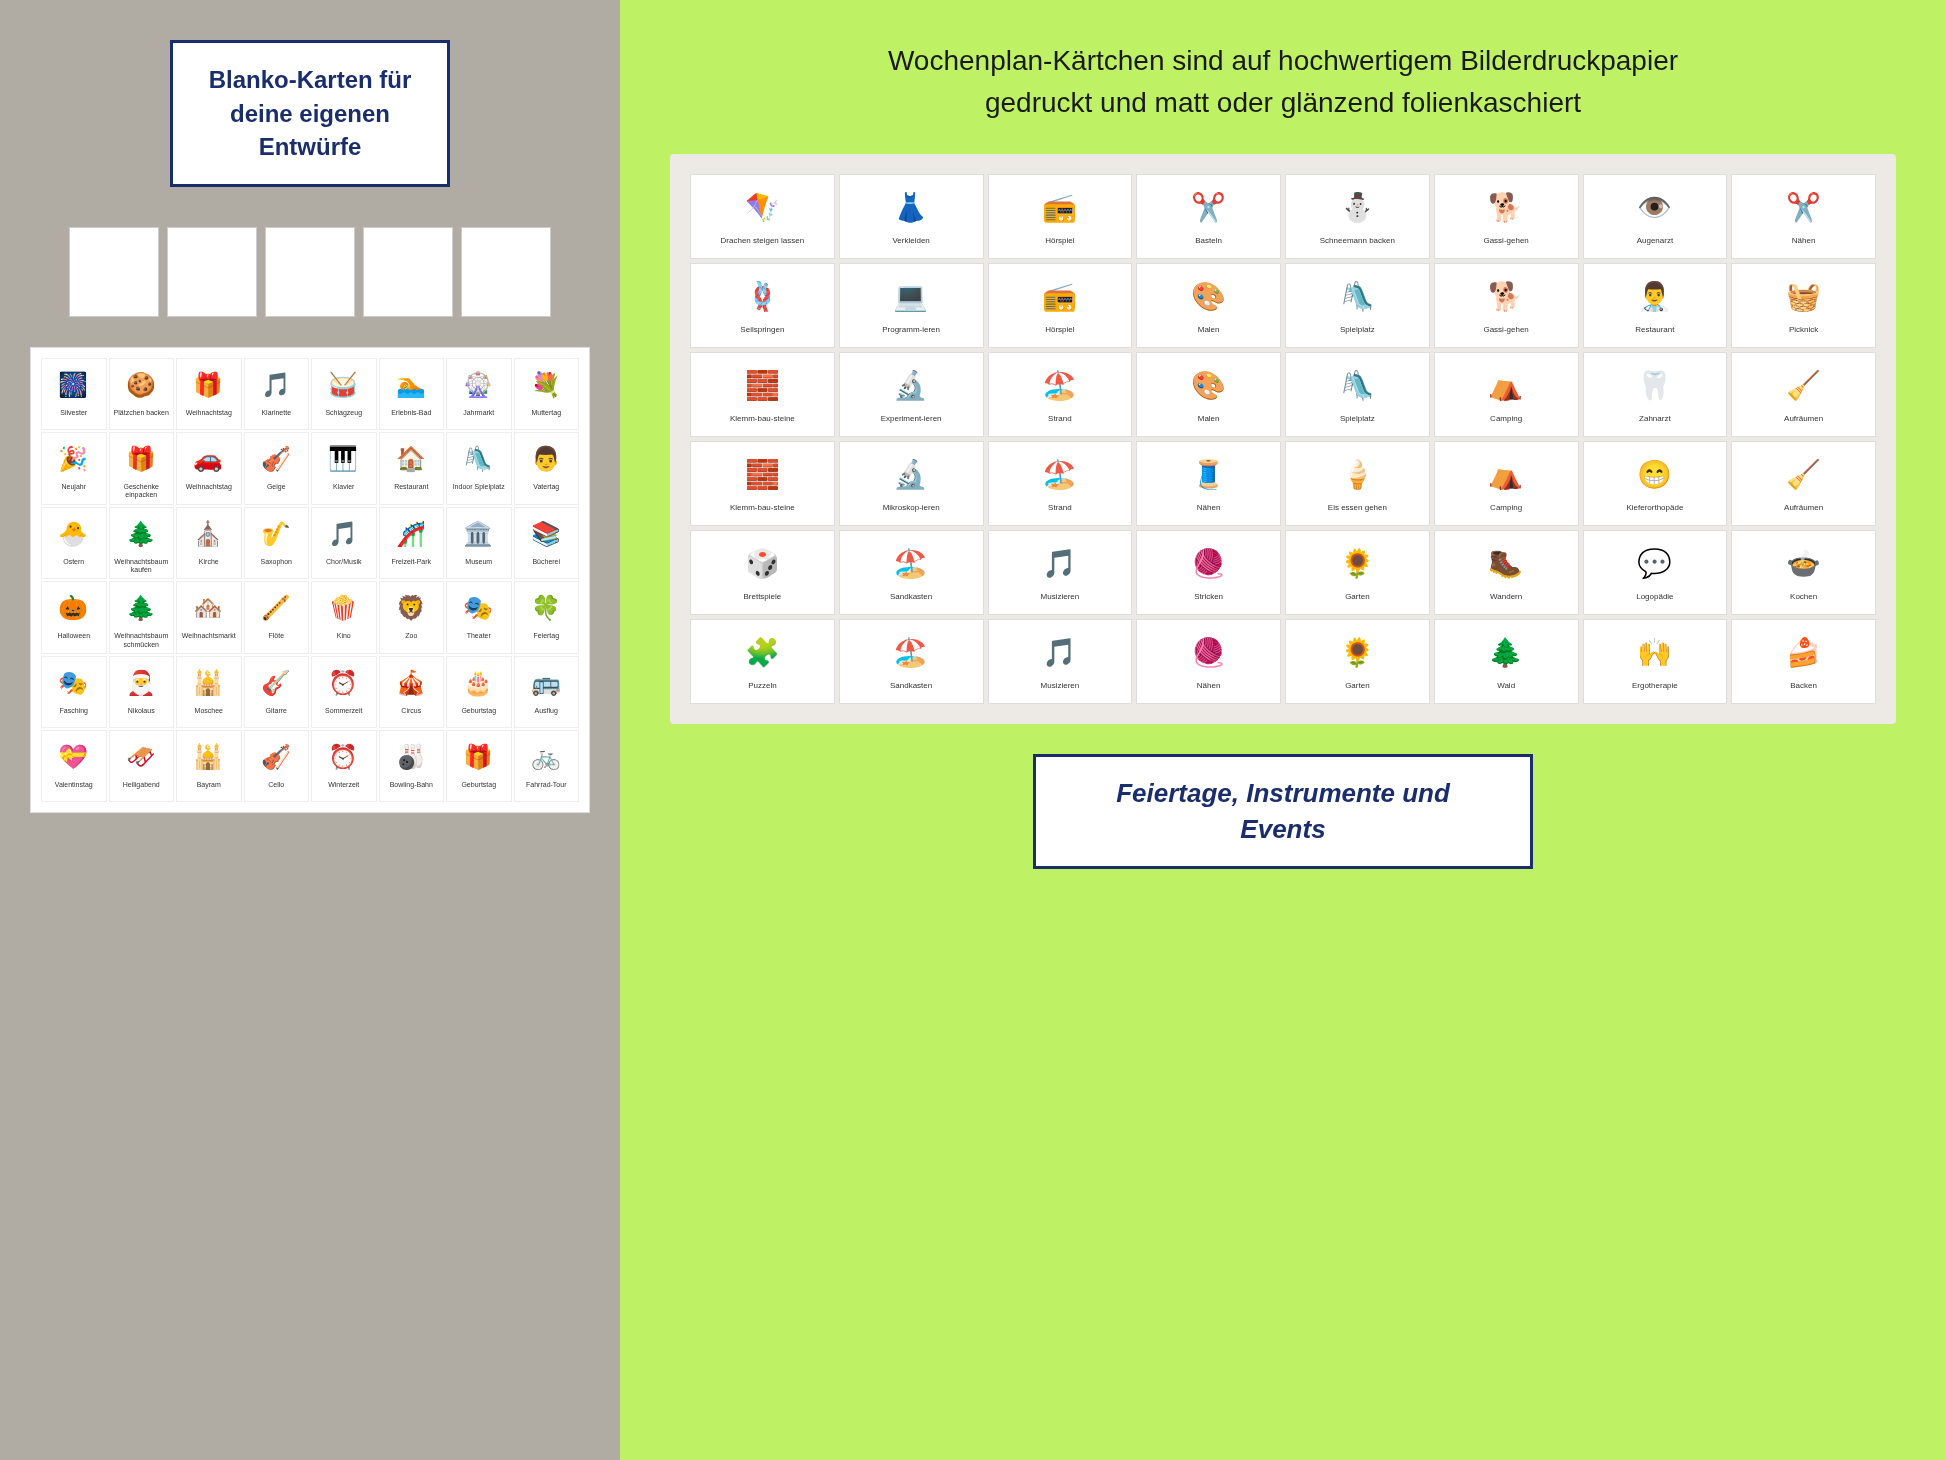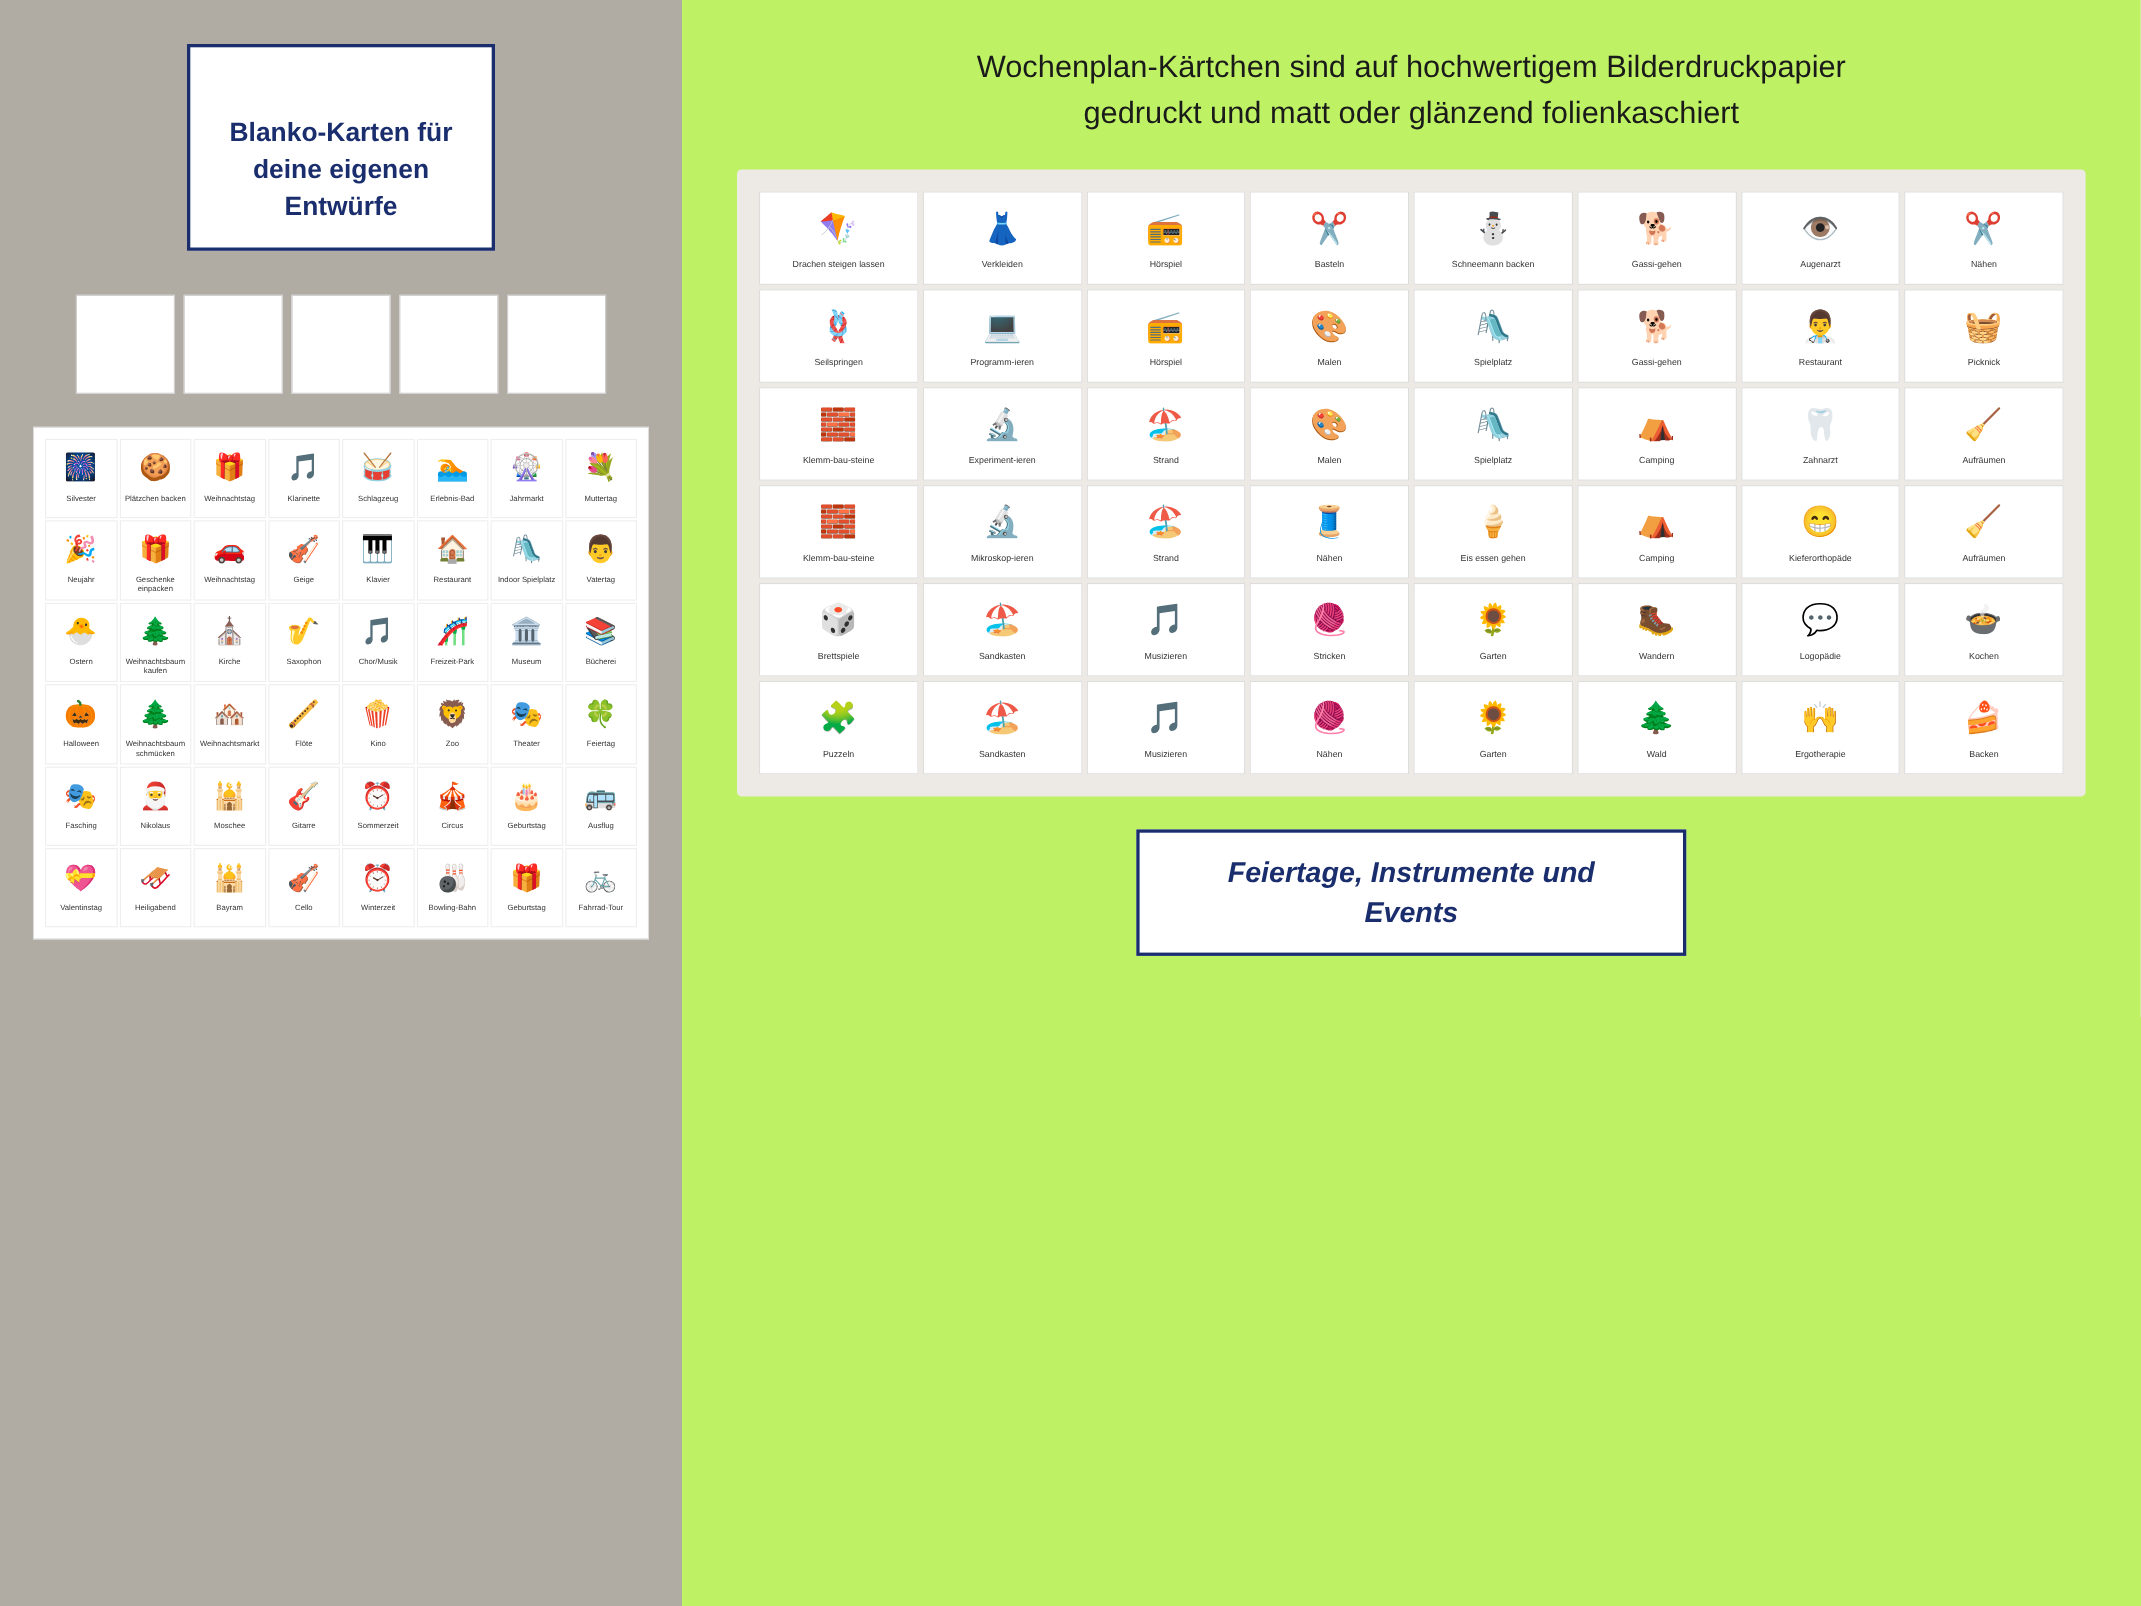--- a/index.html
+++ b/index.html
@@ -28,21 +28,20 @@
       text-align: center;
       background: white;
       width: 280px;
     }
 
     .blanko-box .title {
       color: #1a2e6e;
       font-size: 24px;
       font-weight: bold;
       line-height: 1.4;
-      margin-top: 41px;
     }
 
     .blank-cards-row {
       display: flex;
       gap: 8px;
       margin-top: 10px;
     }
 
     .blank-card {
       width: 90px;

